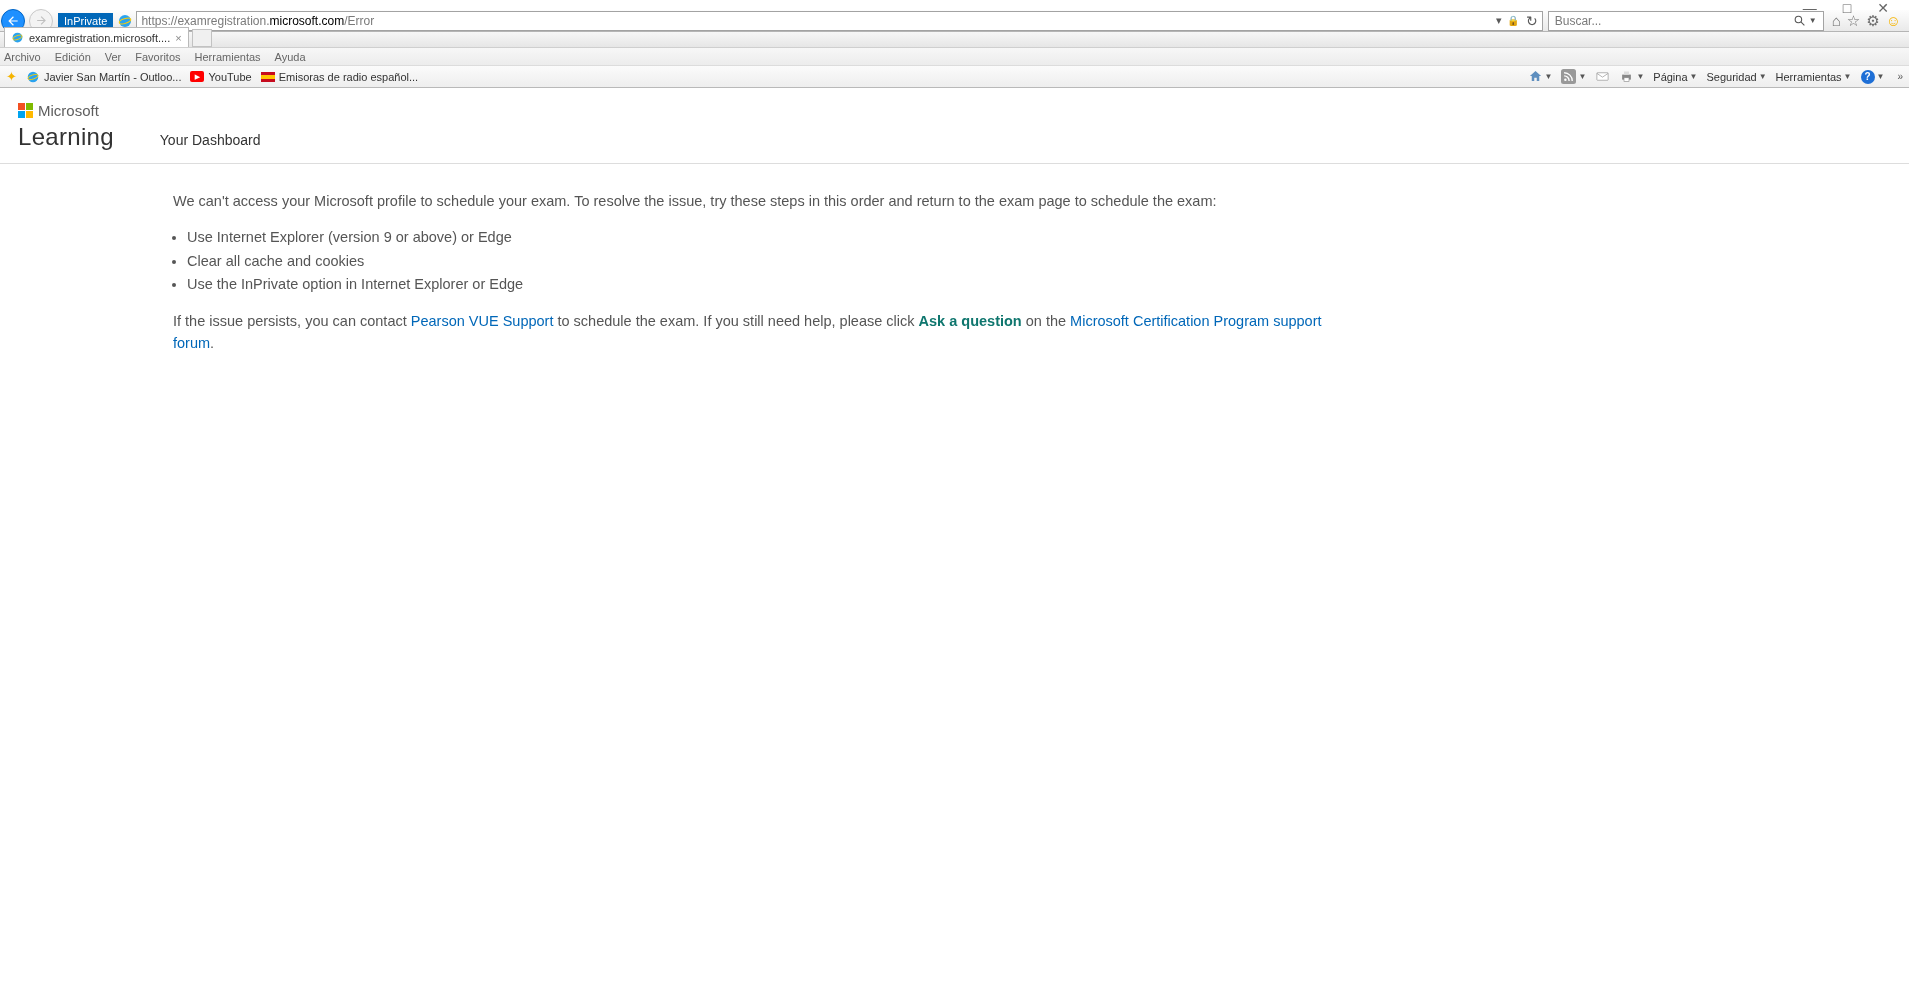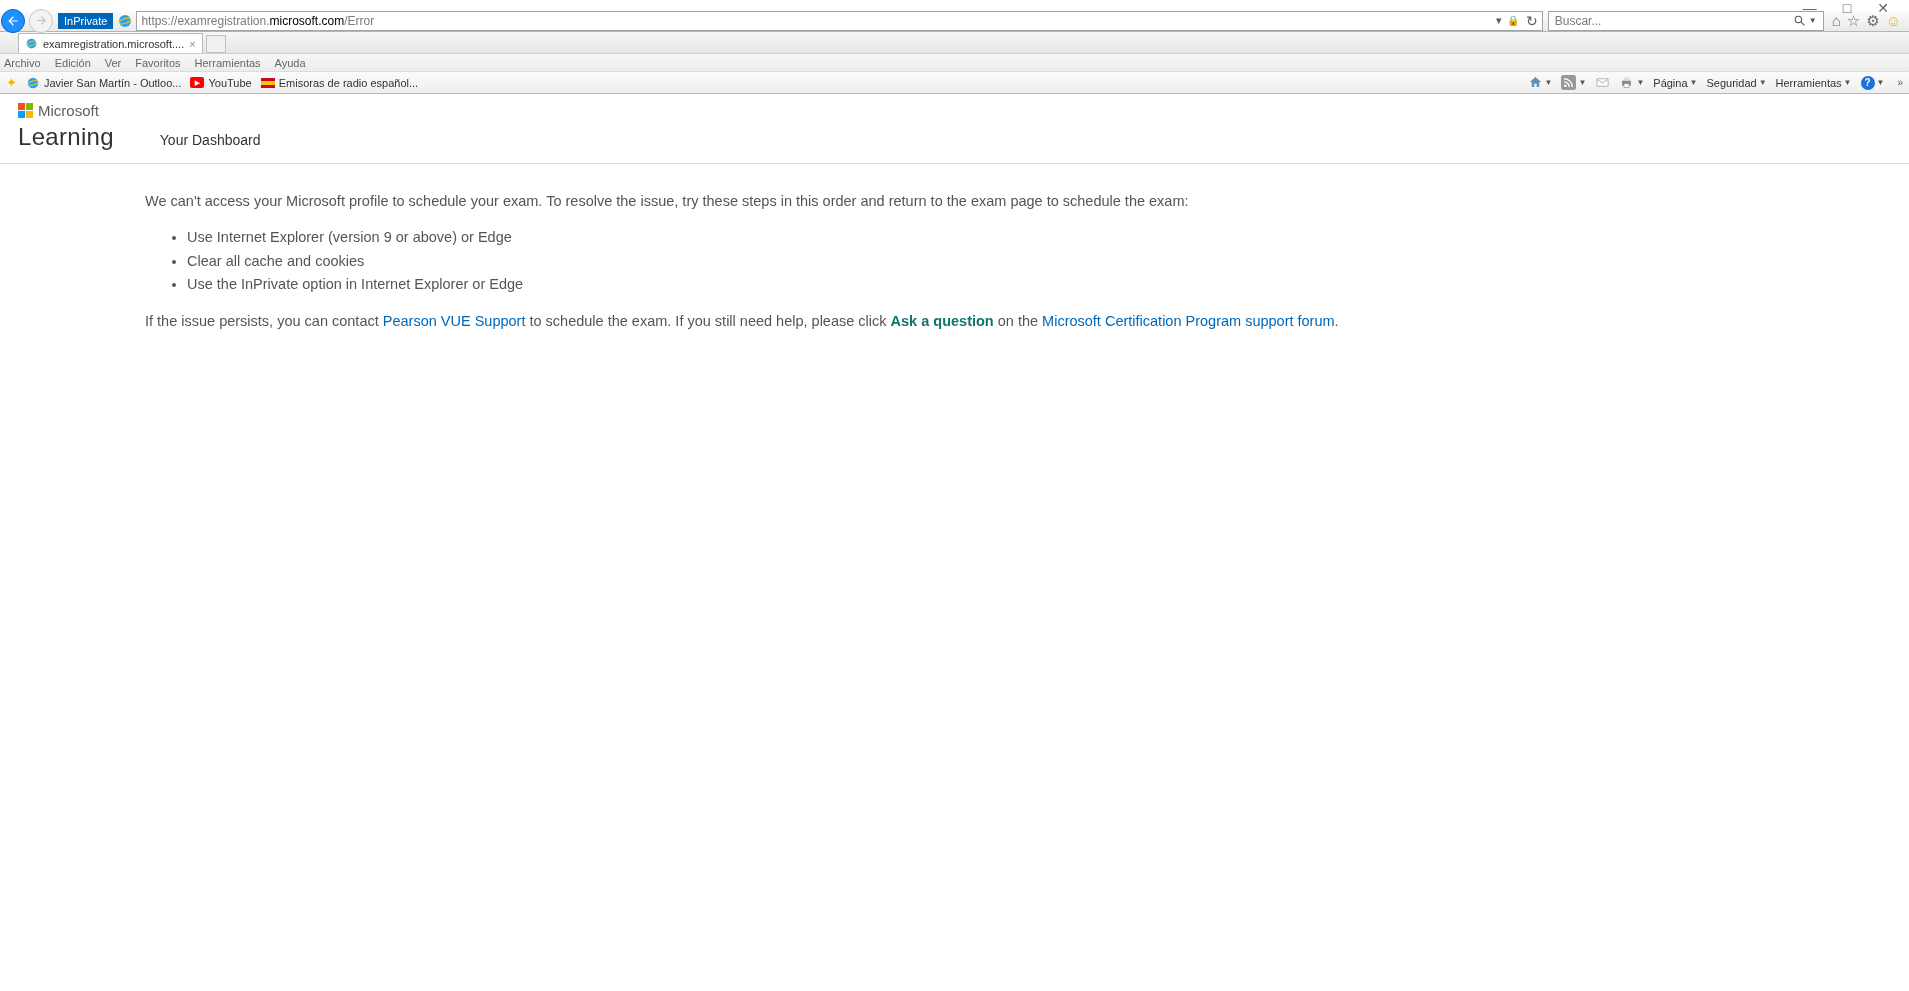--- a/index.html
+++ b/index.html
@@ -17,21 +17,21 @@
   .ie-icon { margin-left: 4px; width: 16px; height: 16px; }
   .url-box { flex: 1; margin-left: 3px; height: 20px; border: 1px solid #a3a3a3; background: #fff; display: flex; align-items: center; padding: 0 4px; font-size: 12px; color: #7a7a7a; }
   .url-box .domain { color: #000; }
   .url-right { margin-left: auto; display: flex; align-items: center; gap: 6px; color: #5a5a5a; font-size: 11px; }
   .search-box { width: 276px; height: 20px; border: 1px solid #a3a3a3; background: #fff; margin-left: 5px; display: flex; align-items: center; padding: 0 6px; color: #7a7a7a; font-size: 12px; }
   .search-box .mag { margin-left: auto; color: #555; font-size: 13px; display:flex; align-items:center; gap:3px;}
   .right-icons { display: flex; gap: 6px; margin: 0 8px; color: #6d6d6d; font-size: 15px; }
   .smiley { color: #f5b400; }
 
   
-  .tab-strip { height: 22px; background: linear-gradient(#f7f7f7, #e6e6e6); border-bottom: 1px solid #cfcfcf; display: flex; align-items: flex-end; padding-left: 18px; }
+  .tab-strip { height: 16px; background: linear-gradient(#f7f7f7, #e6e6e6); border-bottom: 1px solid #cfcfcf; display: flex; align-items: flex-end; padding-left: 4px; }
   .tab { height: 20px; min-width: 155px; background: #fff; border: 1px solid #b9b9b9; border-bottom: none; display: flex; align-items: center; padding: 0 6px; font-size: 11px; gap: 5px; color: #333; }
   .tab .ie-fav { width: 13px; height: 13px; }
   .tab .close { margin-left: auto; font-size: 11px; color: #888; }
   .new-tab { width: 20px; height: 18px; margin-left: 3px; border: 1px solid #c2c2c2; background: #f0f0f0; }
 
   
   .menu-bar { height: 18px; background: linear-gradient(#f7f7f7, #ececec); border-bottom: 1px solid #dcdcdc; display: flex; align-items: center; gap: 14px; padding: 0 4px; font-size: 11px; color: #666; }
 
   
   .fav-bar { height: 22px; background: linear-gradient(#fbfbfb, #eeeeee); border-bottom: 1px solid #b9b9b9; display: flex; align-items: center; padding: 0 6px; font-size: 11px; color: #333; justify-content: space-between; }
@@ -53,21 +53,21 @@
   .ms-logo { display:flex; align-items:center; gap:5px; font-size:15px; color:#5e5e5e; font-weight:500;}
   .ms-grid { width:15px; height:15px; display:grid; grid-template:1fr 1fr/1fr 1fr; gap:1px;}
   .ms-grid span:nth-child(1){background:#f25022;} .ms-grid span:nth-child(2){background:#7fba00;} .ms-grid span:nth-child(3){background:#00a4ef;} .ms-grid span:nth-child(4){background:#ffb900;}
   .learning { font-size:24px; font-weight:300; color:#333; margin-top:4px; letter-spacing:0.3px;}
   .dash { font-size:14px; color:#333; padding-bottom:3px;margin-top:10px; }
   .content { max-width: 1200px; margin: 26px 0 0 145px; font-size: 14.5px; color:#555; line-height:1.55;}
   .content ul { margin: 14px 0 14px 30px; }
   .content li { margin: 1px 12px; list-style: disc; color:#555;}
   .content a { color:#0067b8; text-decoration:none;}
   .content b { color:#0f766e; font-weight:600;}
-  .content p { margin-bottom: 2px; }
+  .content p { margin-bottom: 2px; margin-left: 28px; }
 
   .footer { position:absolute; bottom:0; left:0; right:0; height:26px; background:#f2f2f2; border-top:1px solid #e3e3e3; display:flex; align-items:center; padding:0 28px; font-size:12px;}
   .footer a { color:#0067b8; text-decoration:none; margin-right:18px;}
   .footer .copy { margin-left:auto; color:#666;}
   
   svg { display:block; }
 </style>
 </head>
 <body>
 

